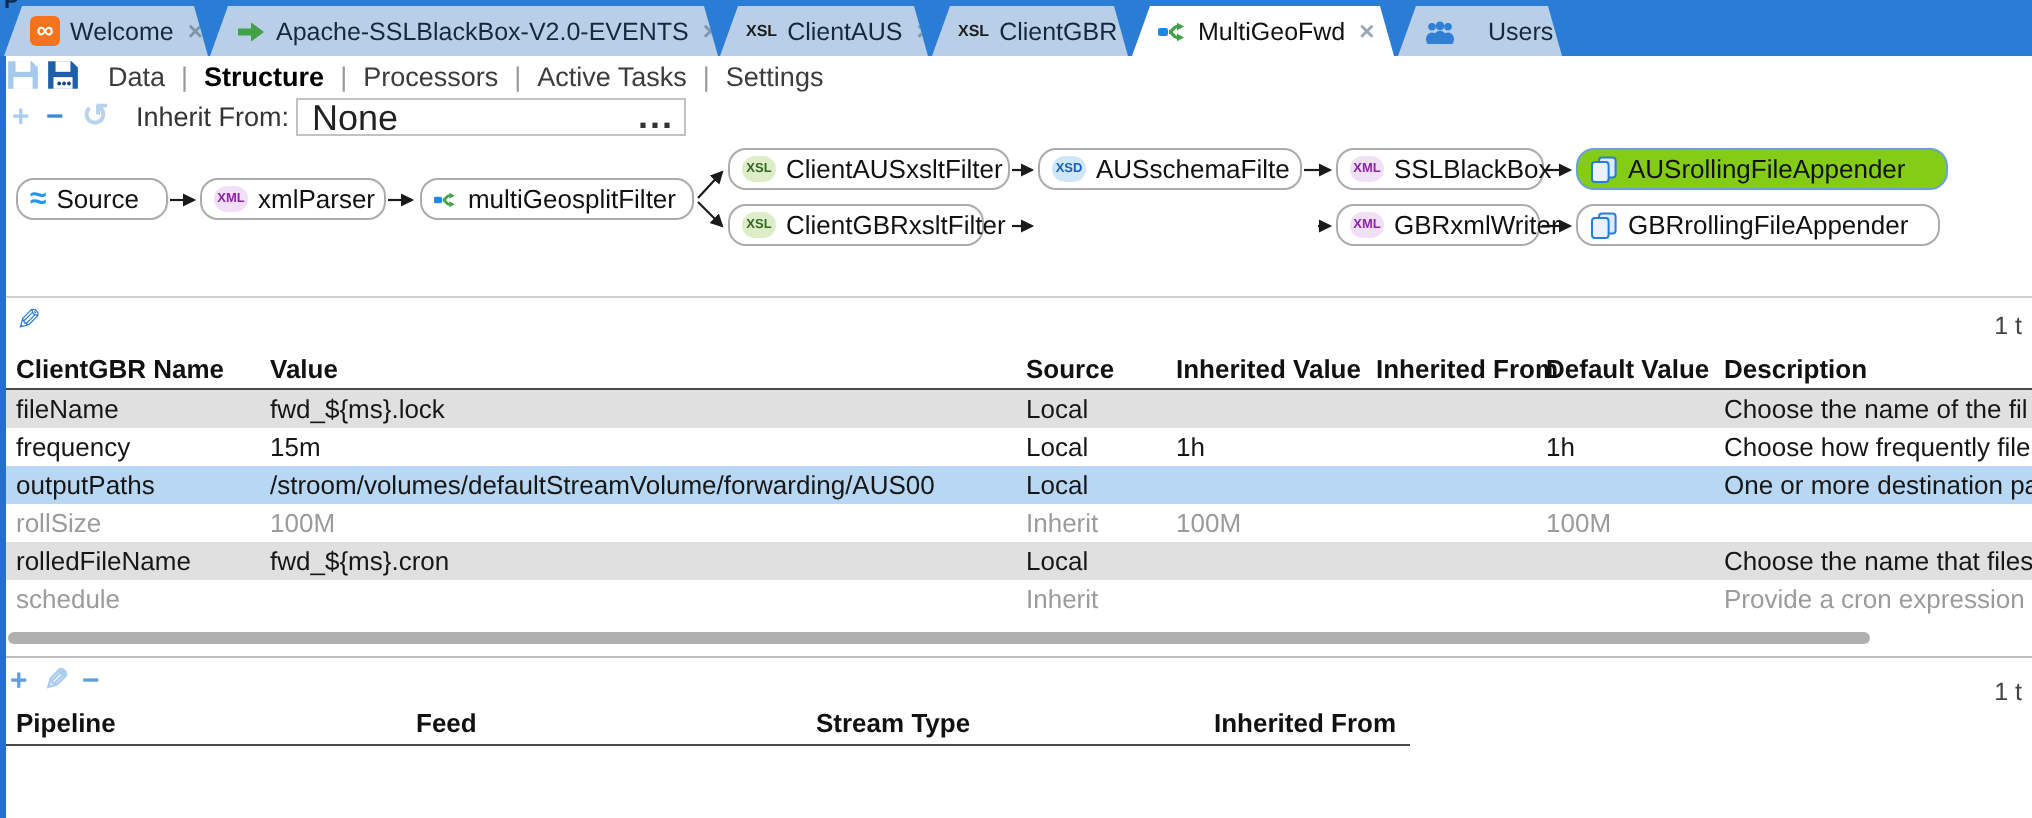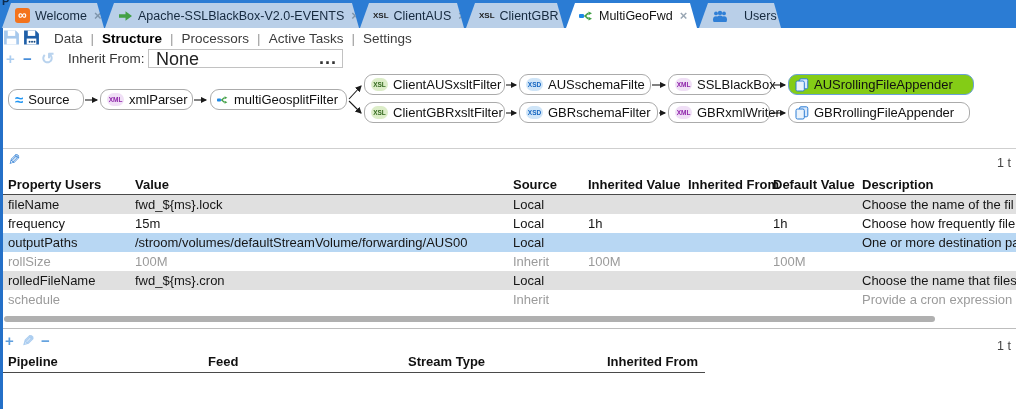--- a/index.html
+++ b/index.html
@@ -237,48 +237,44 @@
       <span>SSLBlackBox</span>
     </div>
     <div class="pnode selected" style="left:788px;top:3px;width:186px;">
       <svg width="14" height="14" viewBox="0 0 14 14">
         <rect x="4.5" y="0.8" width="8.3" height="10" rx="1.5" fill="#dbeafc" stroke="#2b7cd4"></rect>
         <rect x="1" y="3" width="8.3" height="10" rx="1.5" fill="#eaf3fc" stroke="#2b7cd4"></rect>
       </svg>
       <span>AUSrollingFileAppender</span>
     </div>
 
-    <div class="pnode" style="left:364px;top:31px;width:141px;">
+    <div class="pnode" style="left:364px;top:31px;width:128px;">
       <span class="mini-badge b-xsl">XSL</span>
       <span>ClientGBRxsltFilter</span>
-    </div>
-    <div class="pnode" style="left:519px;top:31px;width:139px;">
-      <span class="mini-badge b-xsd">XSD</span>
-      <span>GBRschemaFilter</span>
     </div>
     <div class="pnode" style="left:668px;top:31px;width:102px;">
       <span class="mini-badge b-xml">XML</span>
       <span>GBRxmlWriter</span>
     </div>
     <div class="pnode" style="left:788px;top:31px;width:182px;">
       <svg width="14" height="14" viewBox="0 0 14 14">
         <rect x="4.5" y="0.8" width="8.3" height="10" rx="1.5" fill="#dbeafc" stroke="#2b7cd4"></rect>
         <rect x="1" y="3" width="8.3" height="10" rx="1.5" fill="#eaf3fc" stroke="#2b7cd4"></rect>
       </svg>
       <span>GBRrollingFileAppender</span>
     </div>
   </div>
 
   <div class="propspanel">
     <div class="props-toolbar">
       <span class="edit-pencil">✎</span>
     </div>
     <span class="pagination" style="top:7px;">1 t</span>
 
-    <span class="hdr h1" style="top:28px;">Property Users</span>
+    <span class="hdr h1" style="top:28px;">ClientGBR Name</span>
     <span class="hdr h2" style="top:28px;">Value</span>
     <span class="hdr h3" style="top:28px;">Source</span>
     <span class="hdr h4" style="top:28px;">Inherited Value</span>
     <span class="hdr h5" style="top:28px;">Inherited From</span>
     <span class="hdr h6" style="top:28px;">Default Value</span>
     <span class="hdr h7" style="top:28px;">Description</span>
     <div class="props-hline"></div>
 
     <div class="prow alt" style="top:46px;">
       <span class="c1">fileName</span>

